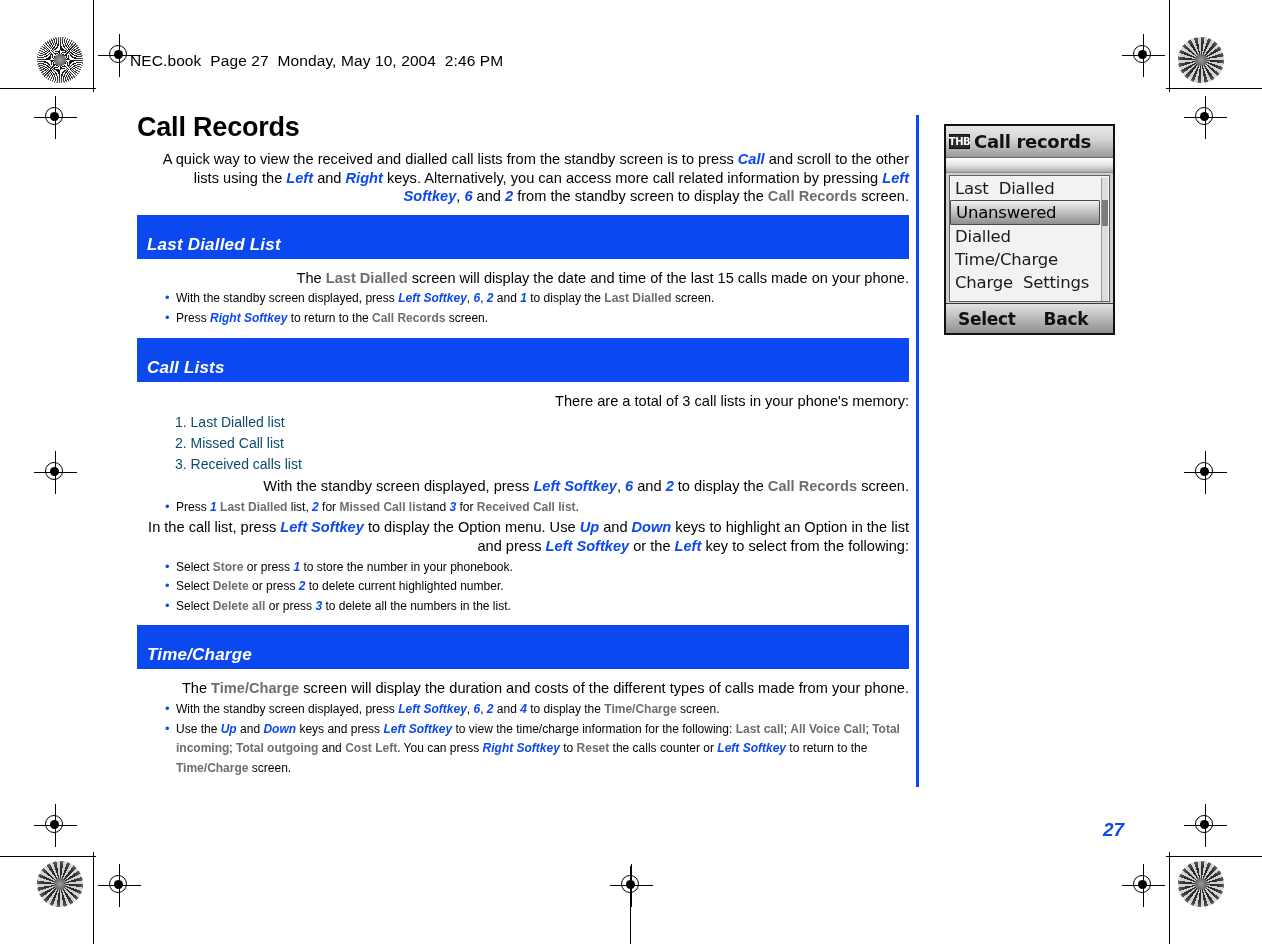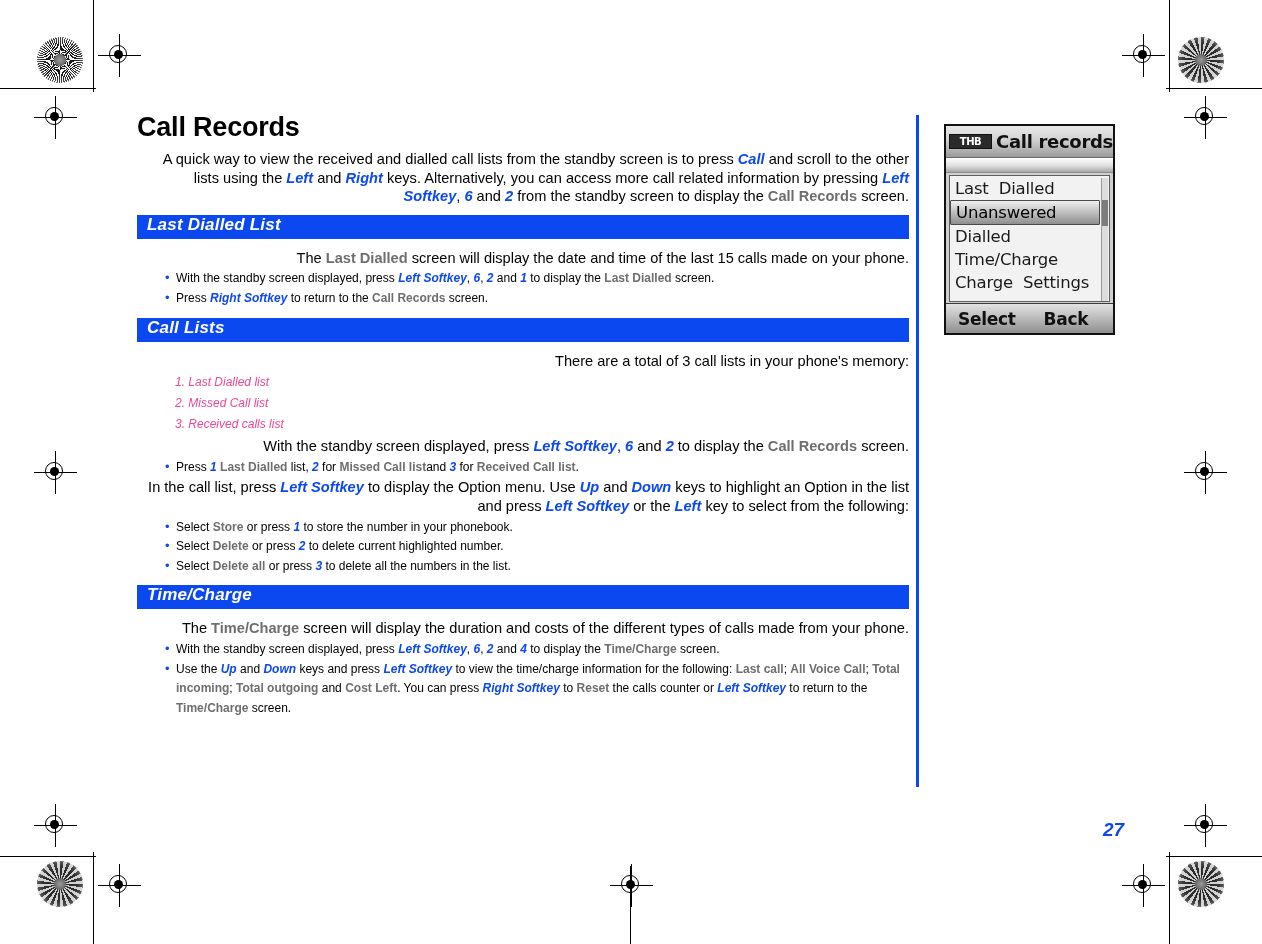--- a/index.html
+++ b/index.html
@@ -96,21 +96,21 @@
     color: #000;
     margin: 0 0 2px 0;
     text-align: right;
   }
   .band {
     background: #0b48f0;
     color: #ffffff;
     font-weight: bold;
     font-style: italic;
     font-size: 17px;
-    padding: 0 0 4px 10px;
+    padding: 20px 0 4px 10px;
     margin: 9px 0 10px 0;
     letter-spacing: 0.2px;
   }
   ul.bul {
     list-style: none;
     margin: 1px 0 1px 0;
     padding: 0 0 0 28px;
   }
   ul.bul > li {
     font-size: 12px;
@@ -125,24 +125,23 @@
     position: absolute;
     left: 0; top: -1px;
     font-size: 13px;
   }
   ol.num {
     list-style: none;
     margin: 2px 0;
     padding: 0 0 0 38px;
   }
   ol.num > li {
-    font-size: 12px;
+    font-size: 14px;
     line-height: 21px;
-    color: #ec4899;
-    font-style: italic;
+    color: #0c4a6e;
   }
   .k { color: #0b48f0; font-weight: bold; font-style: italic; }
   .s { color: #6e6e6e; font-weight: bold; }
 
   
   .vrule-blue {
     position: absolute;
     left: 916px; top: 115px;
     width: 2.6px; height: 672px;
     background: #0b48f0;
@@ -170,21 +169,21 @@
   .lcd-title {
     position: relative;
     height: 31px;
     background: linear-gradient(180deg, #e9e9e9 0%, #d2d2d2 45%, #9a9a9a 100%);
     border-bottom: 1px solid #6a6a6a;
     display: flex;
     align-items: center;
     padding-left: 3px;
   }
   .thb {
-    width: 43px; height: 15px;
+    width: 21px; height: 15px;
     background: #2a2a2a;
     color: #fff;
     font-size: 10px;
     font-weight: bold;
     display: flex;
     align-items: center;
     justify-content: center;
     border: 1px solid #101010;
     box-sizing: border-box;
     letter-spacing: -0.5px;
@@ -340,20 +339,21 @@
   <div class="cut h" style="left:0px; top:88px; width:96px;"></div>
   <div class="cut h" style="left:1166px; top:88px; width:96px;"></div>
   <div class="cut h" style="left:0px; top:856px; width:96px;"></div>
   <div class="cut h" style="left:1166px; top:856px; width:96px;"></div>
   <div class="cut v" style="left:93px; top:0px; height:92px;"></div>
   <div class="cut v" style="left:1169px; top:0px; height:92px;"></div>
   <div class="cut v" style="left:93px; top:852px; height:92px;"></div>
   <div class="cut v" style="left:1169px; top:852px; height:92px;"></div>
   <div class="cut v" style="left:630px; top:866px; height:78px;"></div>
 
+  <div class="doc-header">NEC.book  Page 27  Monday, May 10, 2004  2:46 PM</div>
 
   <div class="vrule-blue"></div>
 
   <div class="content">
 
     <h1 class="page-title">Call Records</h1>
 
     <p class="body"><span>A quick way to view the received and dialled call lists from the standby screen is to press </span><span class="k">Call</span><span> and scroll to the other lists using the </span><span class="k">Left</span><span> and </span><span class="k">Right</span><span> keys. Alternatively, you can access more call related information by pressing </span><span class="k">Left Softkey</span><span>, </span><span class="k">6</span><span> and </span><span class="k">2</span><span> from the standby screen to display the </span><span class="s">Call Records</span><span> screen.</span></p>
 
     <div class="band">Last Dialled List</div>

